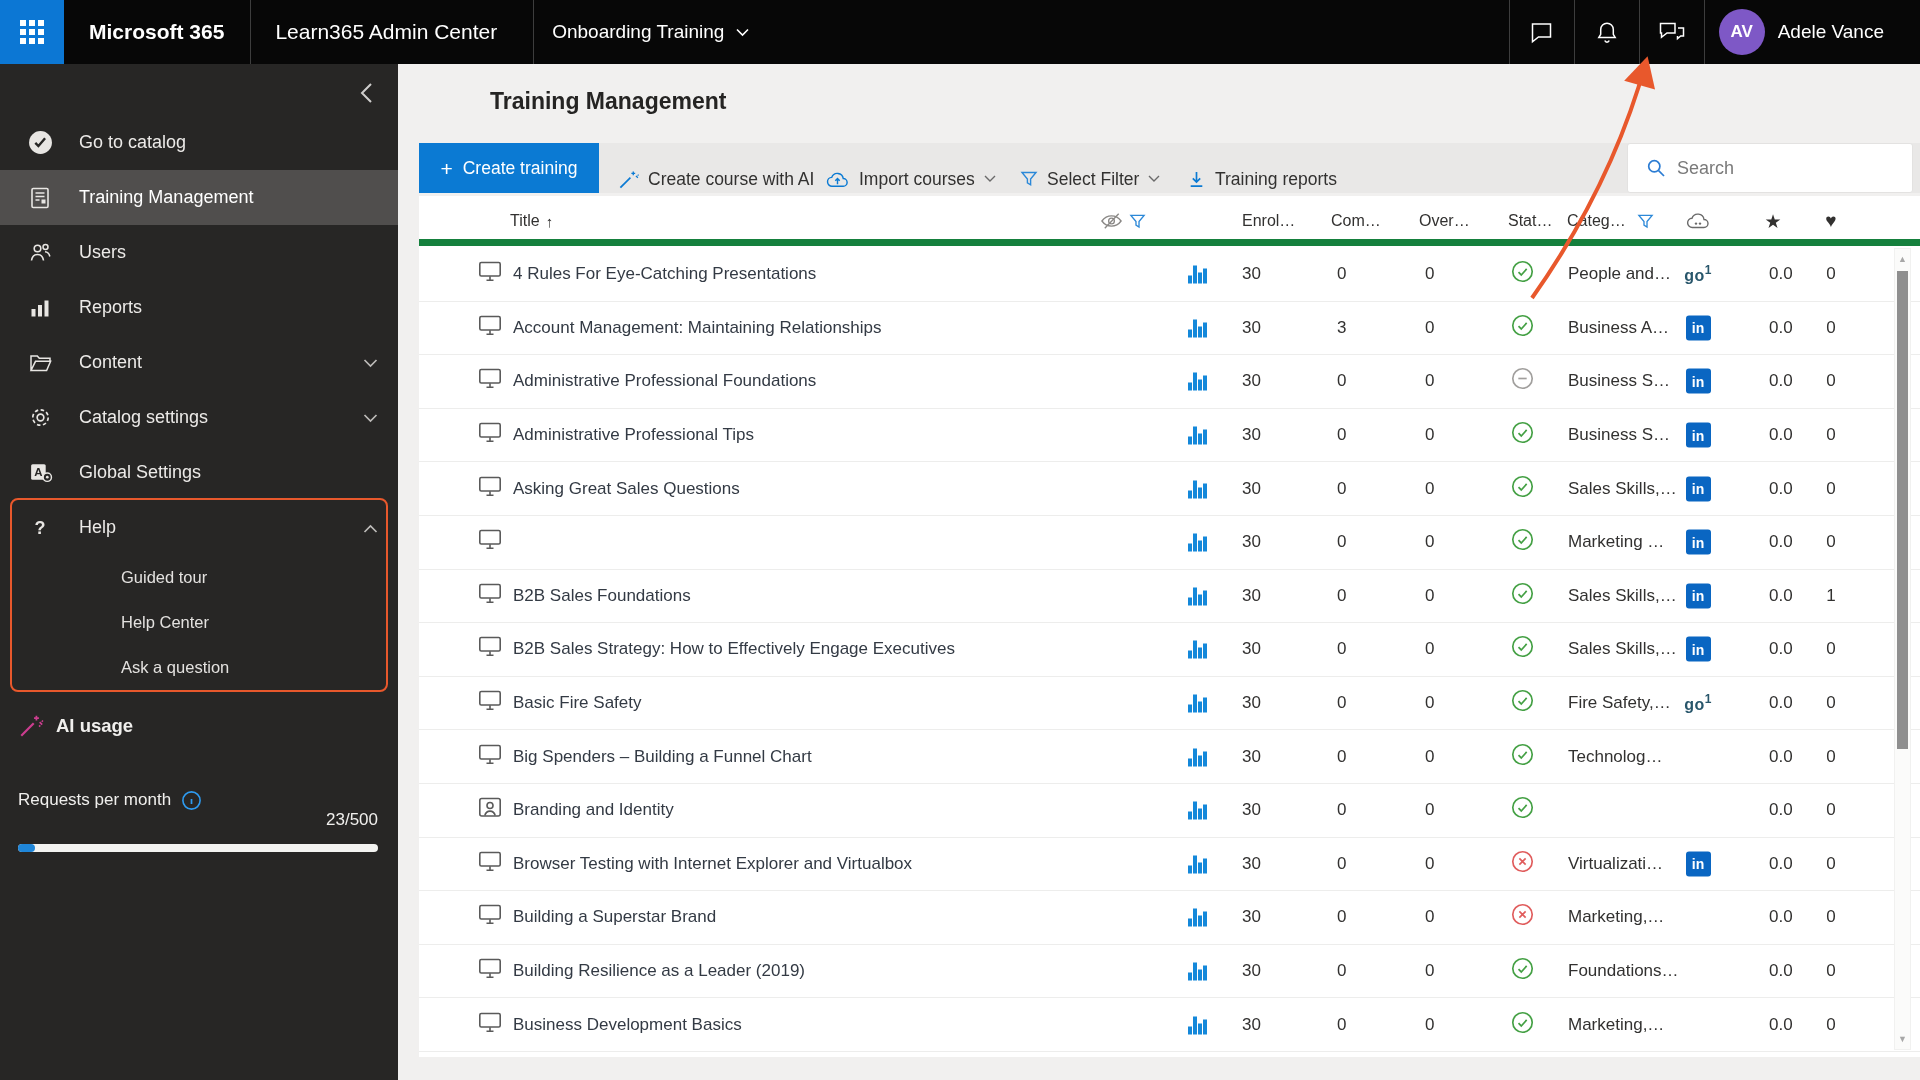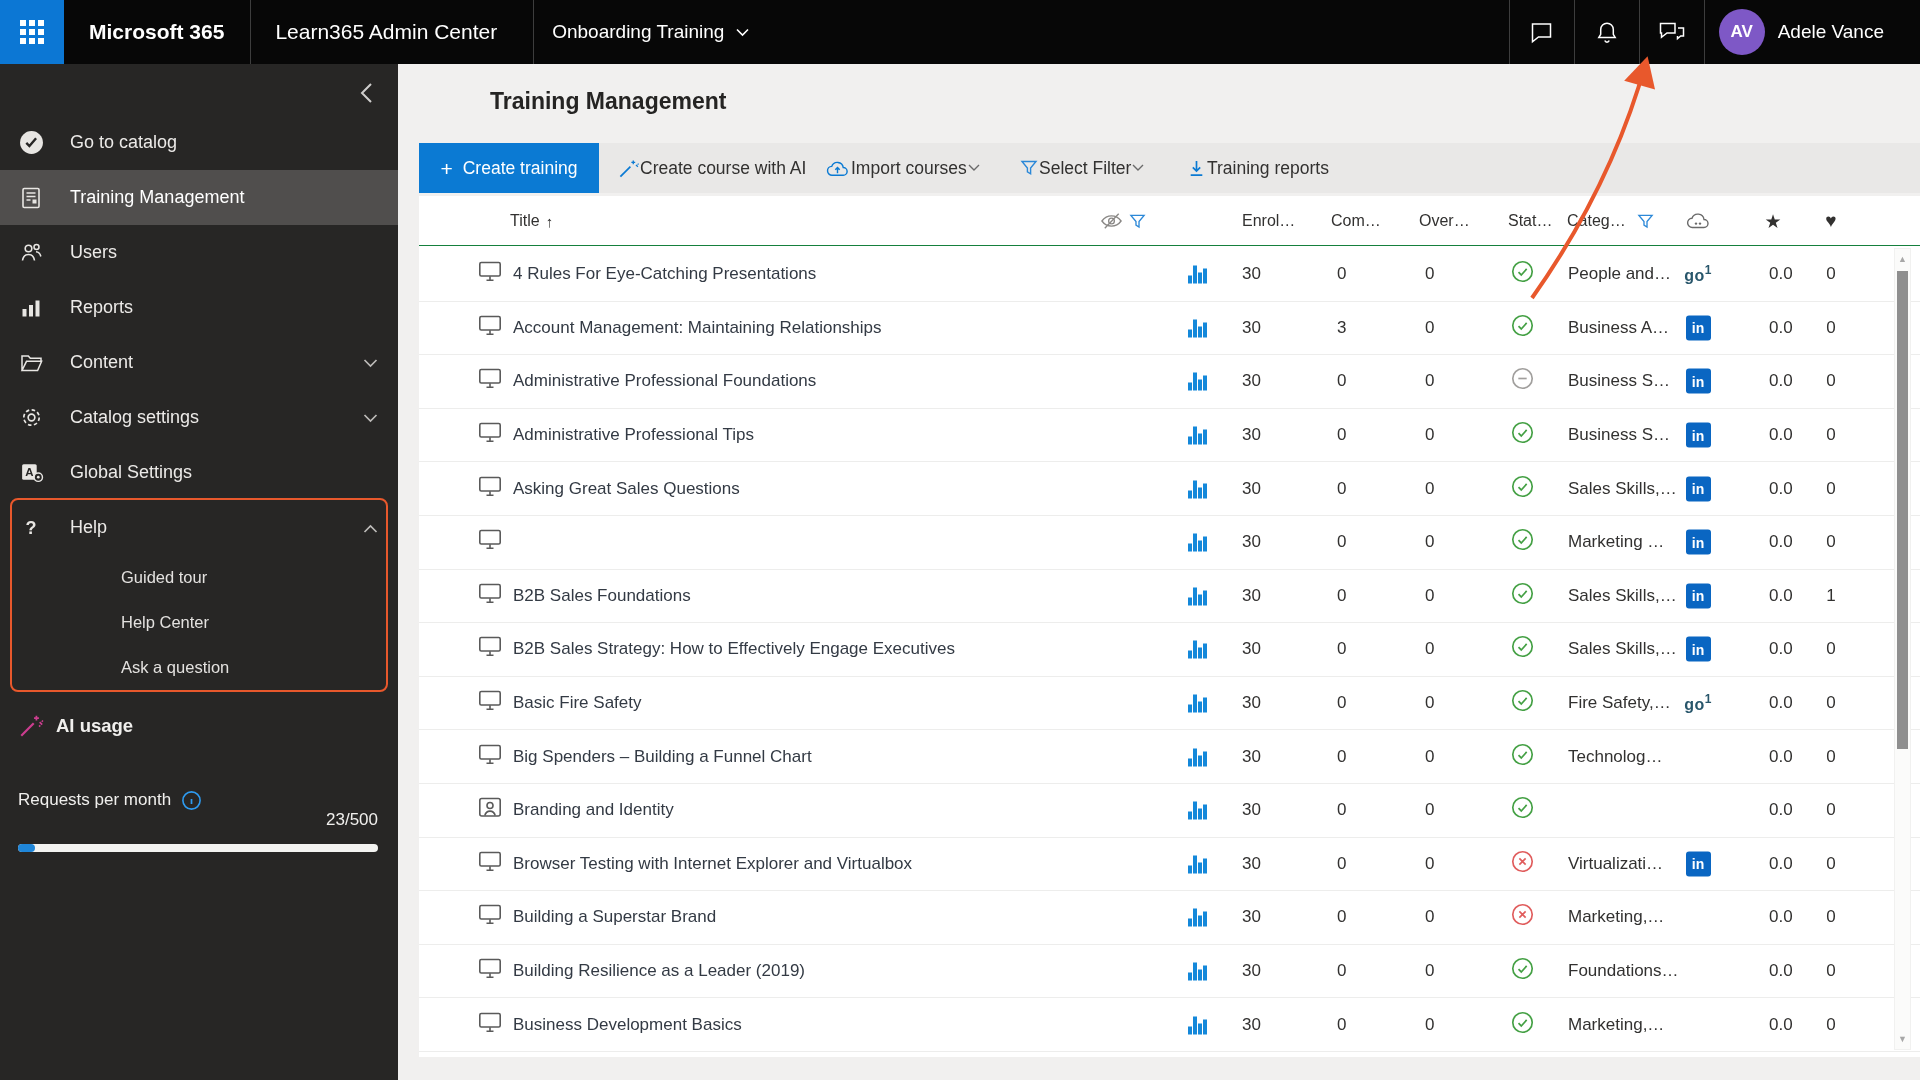--- a/index.html
+++ b/index.html
@@ -20,21 +20,21 @@
   .tb-spacer { flex:1; }
   .tb-btn { width:64px; display:flex; align-items:center; justify-content:center; cursor:pointer; }
   .tb-user { display:flex; align-items:center; gap:13px; padding:0 36px 0 14px; cursor:pointer; }
   .avatar { width:46px; height:46px; border-radius:50%; background:#7e58c6; color:#fff; font-size:17px; font-weight:700; display:flex; align-items:center; justify-content:center; }
   .tb-name { color:#fff; font-size:19px; }
 
   
   .sidebar { position:absolute; left:0; top:64px; width:398px; height:1016px; background:#272625; z-index:10; }
   .collapse { position:absolute; top:12px; right:14px; width:34px; height:34px; display:flex; align-items:center; justify-content:center; cursor:pointer; }
   .nav { position:absolute; top:51px; left:0; width:100%; }
-  .nav-item { height:55px; display:flex; align-items:center; padding-left:18px; position:relative; color:#eceae8; font-size:18px; cursor:pointer; }
+  .nav-item { height:55px; display:flex; align-items:center; padding-left:27px; position:relative; color:#eceae8; font-size:18px; cursor:pointer; }
   .nav-item.selected { background:#504e4d; color:#fff; }
   .nav-icon { width:26px; height:26px; display:flex; align-items:center; justify-content:center; flex:0 0 26px; }
   .nav-label { margin-left:26px; }
   .nav-chev { position:absolute; right:20px; top:50%; transform:translateY(-50%); }
   .nav-item.child { height:45px; padding-left:95px; font-size:16.5px; color:#e3e1df; }
   .help-outline { position:absolute; left:10px; top:434px; width:378px; height:194px; border:2px solid #e8582c; border-radius:8px; pointer-events:none; }
   .ai { position:absolute; left:0; top:640px; width:398px; color:#f0efed; }
   .ai-title-row { display:flex; align-items:center; gap:12px; padding-left:18px; height:44px; }
   .ai-title { font-size:18.5px; font-weight:700; }
   .ai-req-row { display:flex; align-items:center; padding:0 20px 0 18px; margin-top:22px; }
@@ -44,27 +44,27 @@
   .ai-bar { position:relative; margin:14px 20px 0 18px; height:8px; border-radius:4px; background:#f3f3f1; }
   .ai-fill { position:absolute; left:0; top:0; bottom:0; border-radius:4px; background:#1f86d9; min-width:16px; }
 
   
   .band { position:absolute; left:398px; top:64px; right:0; height:79px; background:#f1f0ef; }
   .page-title { position:absolute; left:92px; top:24px; font-size:23px; font-weight:700; color:#252423; }
 
   .toolbar { position:absolute; left:419px; top:143px; width:1501px; height:50px; background:#e9e8e7; }
   .btn-primary { position:absolute; left:0; top:0; width:180px; height:50px; background:#0b7ad3; color:#fff; border:none; font-family:inherit; font-size:17.5px; display:flex; align-items:center; justify-content:center; gap:10px; cursor:pointer; }
   .btn-primary .plus { font-size:21px; font-weight:400; line-height:1; }
-  .tb-cmd { position:absolute; top:0; height:50px; display:flex; align-items:center; gap:1px; color:#323130; font-size:17.5px; cursor:pointer; }
+  .tb-cmd { position:absolute; top:11px; height:50px; display:flex; align-items:center; gap:9px; color:#323130; font-size:17.5px; cursor:pointer; }
   .searchbox { position:absolute; left:1208px; top:0; width:286px; height:50px; background:#fff; border:1px solid #e3e2e1; border-radius:3px; display:flex; align-items:center; padding-left:18px; gap:11px; }
   .searchbox input { border:none; outline:none; font-family:inherit; font-size:18px; color:#444; width:210px; background:transparent; }
   .searchbox input::placeholder { color:#7a7a7a; }
 
   .table { position:absolute; left:419px; top:196px; width:1501px; height:861px; background:#fff; }
-  .thead { position:absolute; left:0; top:0; width:100%; height:50px; border-bottom:1px solid #15803d; font-size:16px; color:#323130; }
+  .thead { position:absolute; left:0; top:0; width:100%; height:50px; border-bottom:7px solid #15803d; font-size:16px; color:#323130; }
   .hc { position:absolute; top:0; height:50px; display:flex; align-items:center; gap:6px; white-space:nowrap; }
   .sort-arrow { font-size:15px; color:#323130; }
   .tbody { position:absolute; left:0; top:52px; width:100%; }
   .trow { position:relative; height:53.6px; border-bottom:1px solid #ededec; }
   .cell { position:absolute; top:50%; transform:translateY(-50%); white-space:nowrap; color:#323130; font-size:17px; }
   .c-title { color:#333a44; cursor:pointer; }
   .bars { display:flex; align-items:flex-end; gap:1.5px; height:19px; cursor:pointer; }
   .bars i { width:3.5px; background:#1488da; display:block; }
   .go1 { font-weight:700; font-size:16px; color:#28566b; letter-spacing:0.5px; }
   .go1 sup { font-size:12px; }
@@ -297,20 +297,27 @@
       <svg width="12" height="8" viewBox="0 0 12 8">
           <path d="M1 1l5 5 5-5" fill="none" stroke="#6a6a6a" stroke-width="1.4"></path>
         </svg>
     </div>
     <div class="tb-cmd" style="left:768px">
       <svg width="19" height="19" viewBox="0 0 18 18">
           <path d="M9 2v9M5.5 8L9 11.5 12.5 8M3.5 15.2h11" fill="none" stroke="#0b7ad3" stroke-width="1.6"></path>
         </svg>
       <span>Training reports</span>
     </div>
+    <div class="searchbox">
+      <svg width="20" height="20" viewBox="0 0 20 20">
+          <circle cx="8.3" cy="8.3" r="5.6" fill="none" stroke="#2b7cd3" stroke-width="1.7"></circle>
+          <path d="M12.6 12.6L18 18" stroke="#2b7cd3" stroke-width="1.7"></path>
+        </svg>
+      <input type="text" placeholder="Search" style="">
+    </div>
   </div>
 
   <div class="table">
     <div class="thead">
       <div class="hc" style="left:91px">
         <span>Title</span>
         <span class="sort-arrow">↑</span>
       </div>
       <div class="hc" style="left:681px">
         <svg width="23" height="18" viewBox="0 0 24 18">

